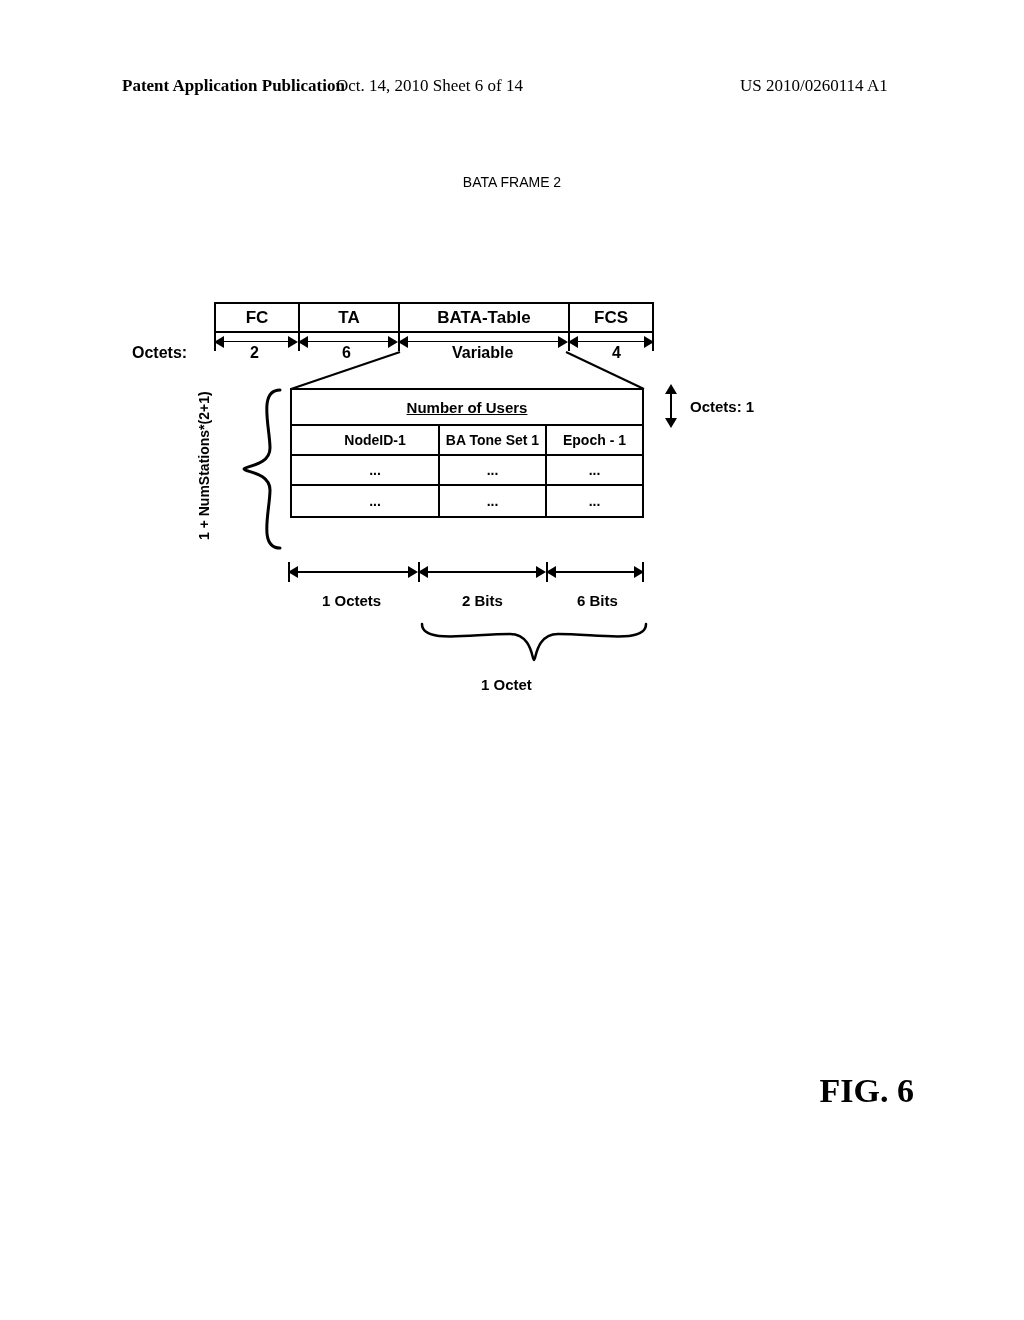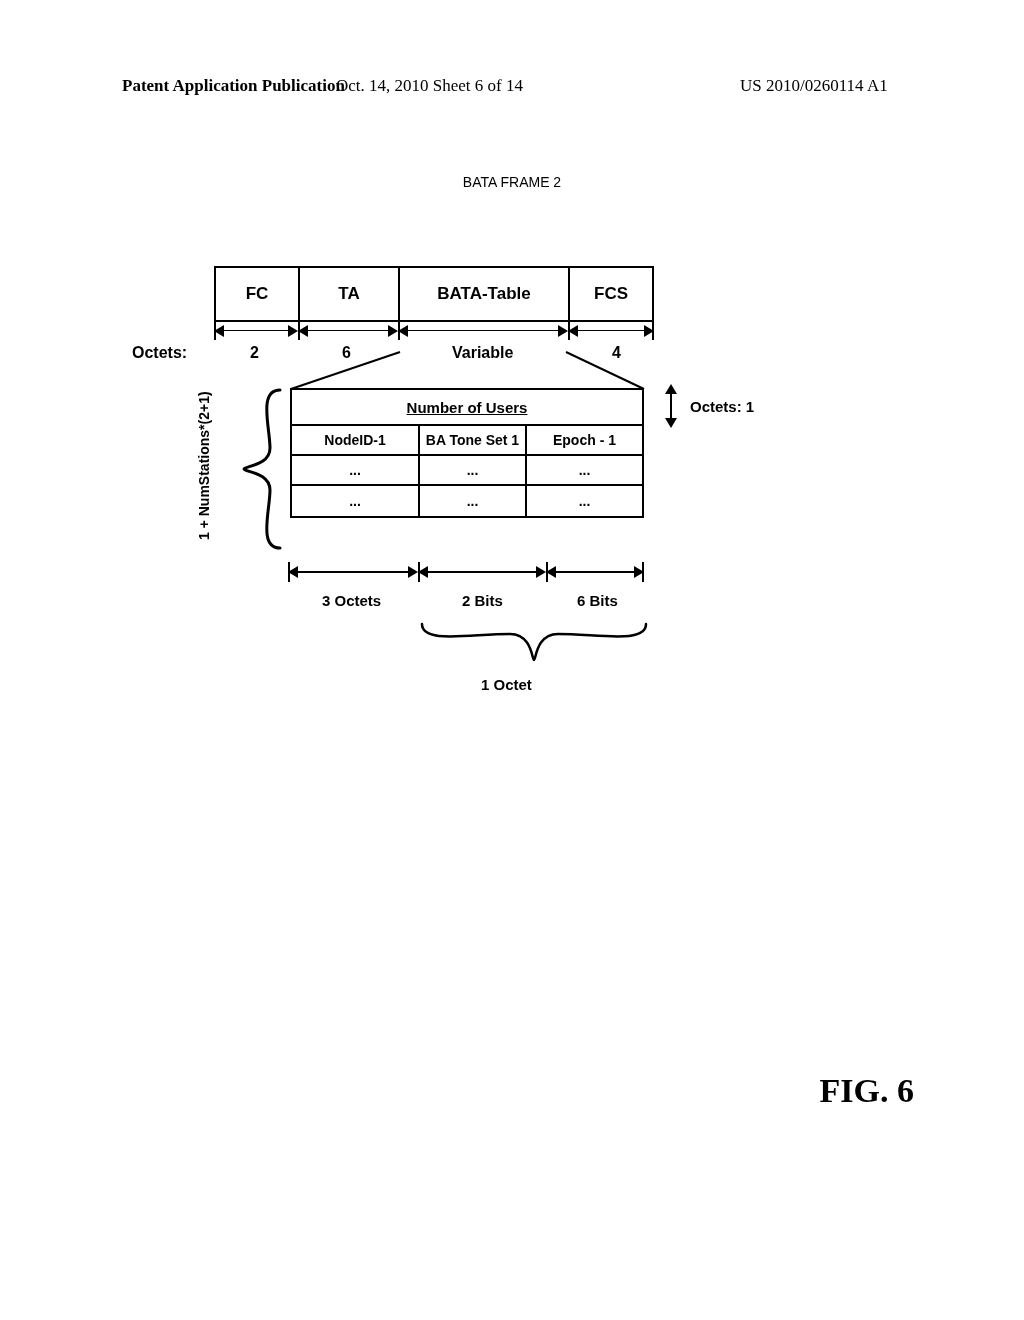--- a/index.html
+++ b/index.html
@@ -34,21 +34,22 @@
   .frame-wrap {
     position: absolute;
     top: 266px;
     left: 214px;
     width: 440px;
     font-family: Arial, Helvetica, sans-serif;
   }
   .frame-row {
     display: flex;
     border: 2px solid #000;
-    height: 56px;
+    height: 31px;
+    margin-top: 36px;
   }
   .frame-row .cell {
     display: flex;
     align-items: center;
     justify-content: center;
     font-weight: bold;
     font-size: 17px;
     border-right: 2px solid #000;
   }
   .frame-row .cell:last-child { border-right: none; }
@@ -135,21 +136,21 @@
     font-size: 14px;
   }
   .sub-table .drow:last-child { border-bottom: none; }
   .sub-table .dc {
     display: flex;
     align-items: center;
     justify-content: center;
     border-right: 2px solid #000;
   }
   .sub-table .dc:last-child { border-right: none; }
-  .dc1 { width: 128px; }
+  .dc1 { width: 128px; margin-left: 20px; }
   .dc2 { width: 107px; text-align: right; }
   .dc3 { flex: 1; }
 
   .side-label {
     position: absolute;
     left: 196px;
     top: 396px;
     font-family: Arial, Helvetica, sans-serif;
     font-weight: bold;
     font-size: 14px;
@@ -357,21 +358,21 @@
     </div>
     <div class="seg" style="left:258px; width:98px">
       <div class="tk" style="left:0"></div>
       <div class="al"></div>
         <div class="ln"></div>
         <div class="ar"></div>
       <div class="tk" style="right:0"></div>
     </div>
   </div>
 </div>
-<div class="sub-dim-labels" style="left:322px">3 Octets</div>
+<div class="sub-dim-labels" style="left:322px">1 Octets</div>
 <div class="sub-dim-labels" style="left:462px">2 Bits</div>
 <div class="sub-dim-labels" style="left:577px">6 Bits</div>
 
 <svg class="hbrace" width="228" height="50">
   <path d="M2 2 C2 22 50 12 90 12 C112 12 112 38 114 38 C116 38 116 12 138 12 C178 12 226 22 226 2" fill="none" stroke="#000" stroke-width="2.5" stroke-linecap="round"></path>
 </svg>
 <div class="one-octet">1 Octet</div>
 
 <div class="figcap">FIG. 6</div>
 

